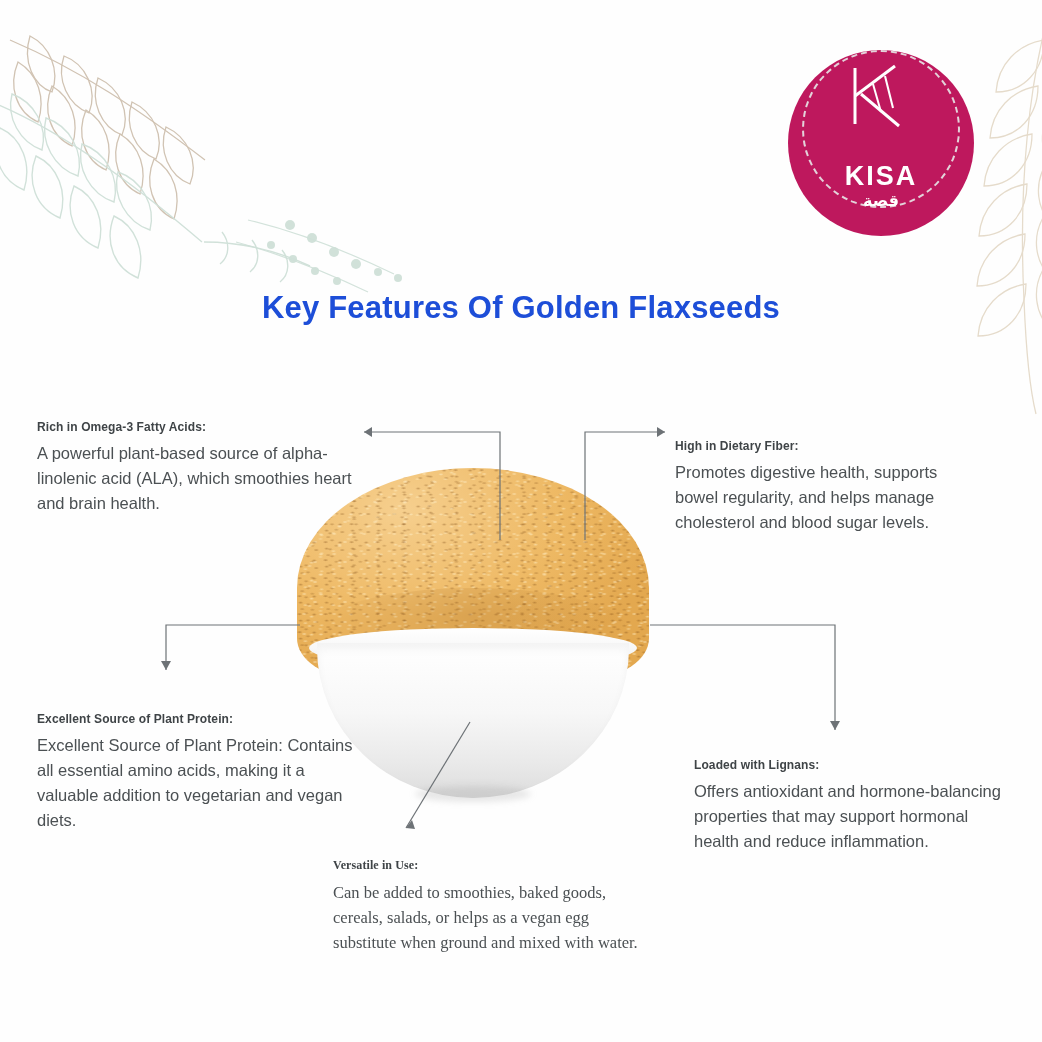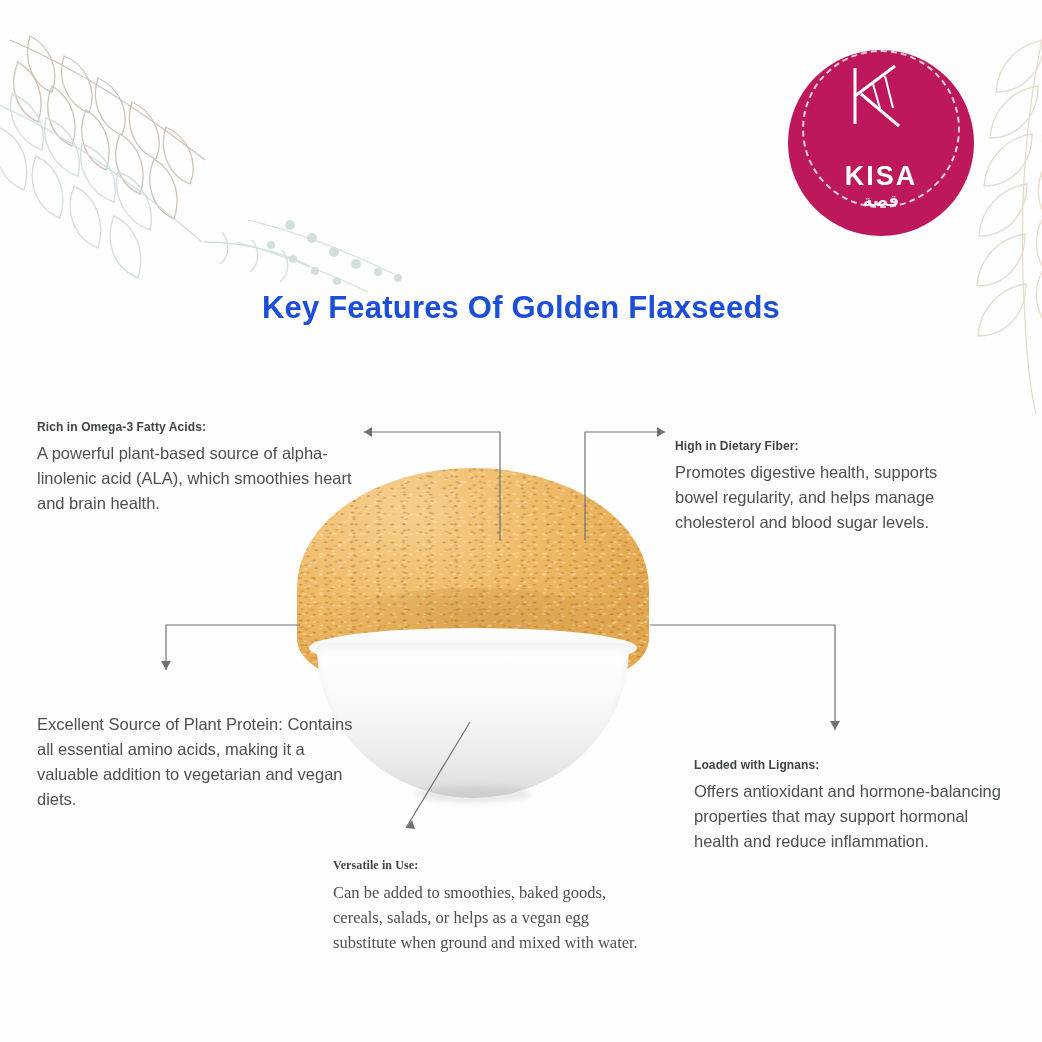--- a/index.html
+++ b/index.html
@@ -314,20 +314,21 @@
     <div class="c-head">Rich in Omega-3 Fatty Acids:</div>
     <div class="c-body">A powerful plant-based source of alpha-linolenic acid (ALA), which smoothies heart and brain health.</div>
   </div>
 
   <div class="callout c-fiber">
     <div class="c-head">High in Dietary Fiber:</div>
     <div class="c-body">Promotes digestive health, supports bowel regularity, and helps manage cholesterol and blood sugar levels.</div>
   </div>
 
   <div class="callout c-protein">
+    <div class="c-head">Excellent Source of Plant Protein:</div>
     <div class="c-body">Excellent Source of Plant Protein: Contains all essential amino acids, making it a valuable addition to vegetarian and vegan diets.</div>
   </div>
 
   <div class="callout c-lignan">
     <div class="c-head">Loaded with Lignans:</div>
     <div class="c-body">Offers antioxidant and hormone-balancing properties that may support hormonal health and reduce inflammation.</div>
   </div>
 
   <div class="callout c-use">
     <div class="c-head">Versatile in Use:</div>

